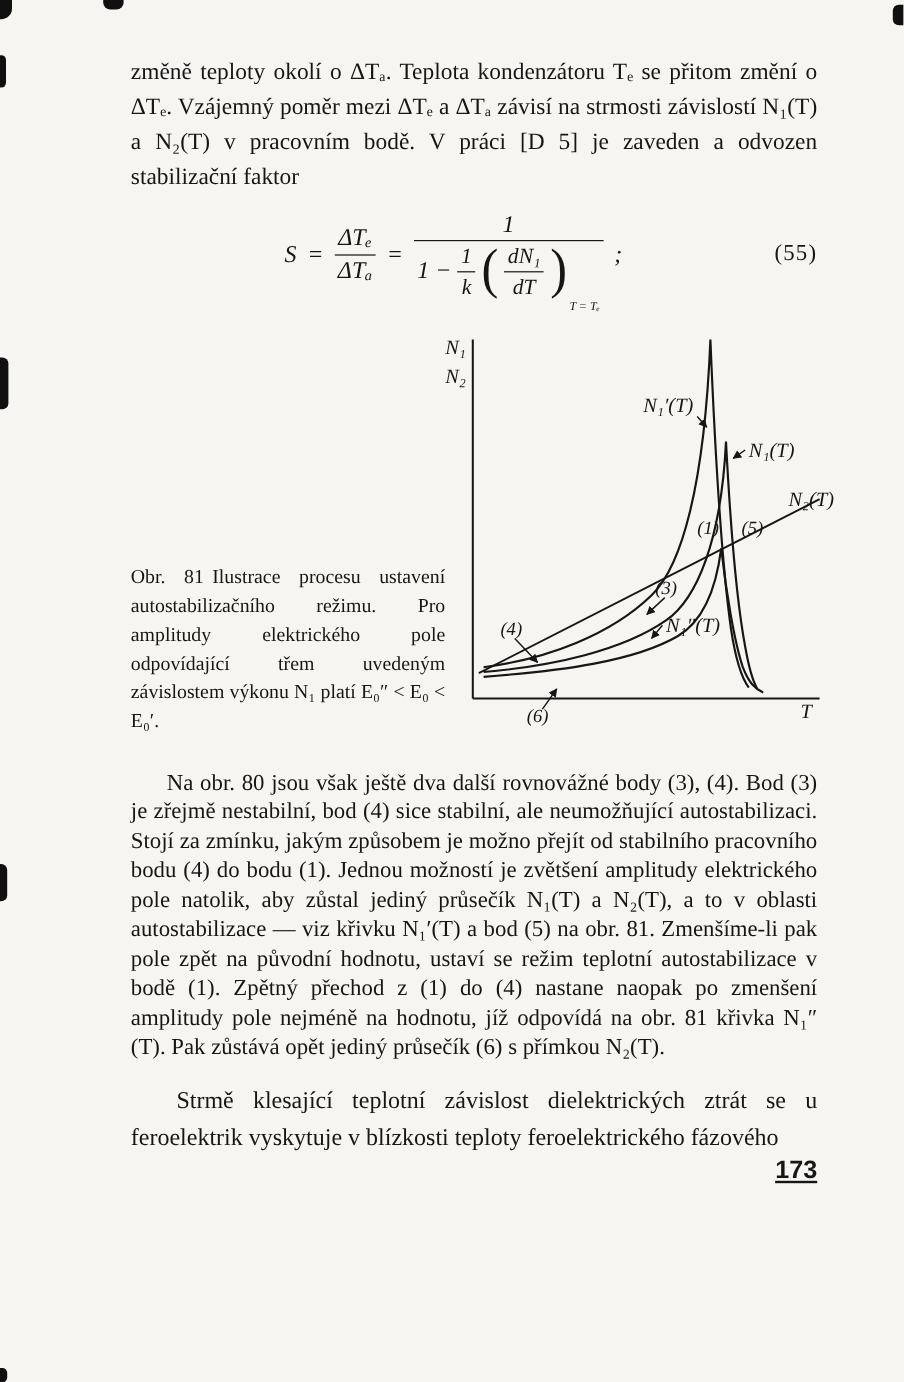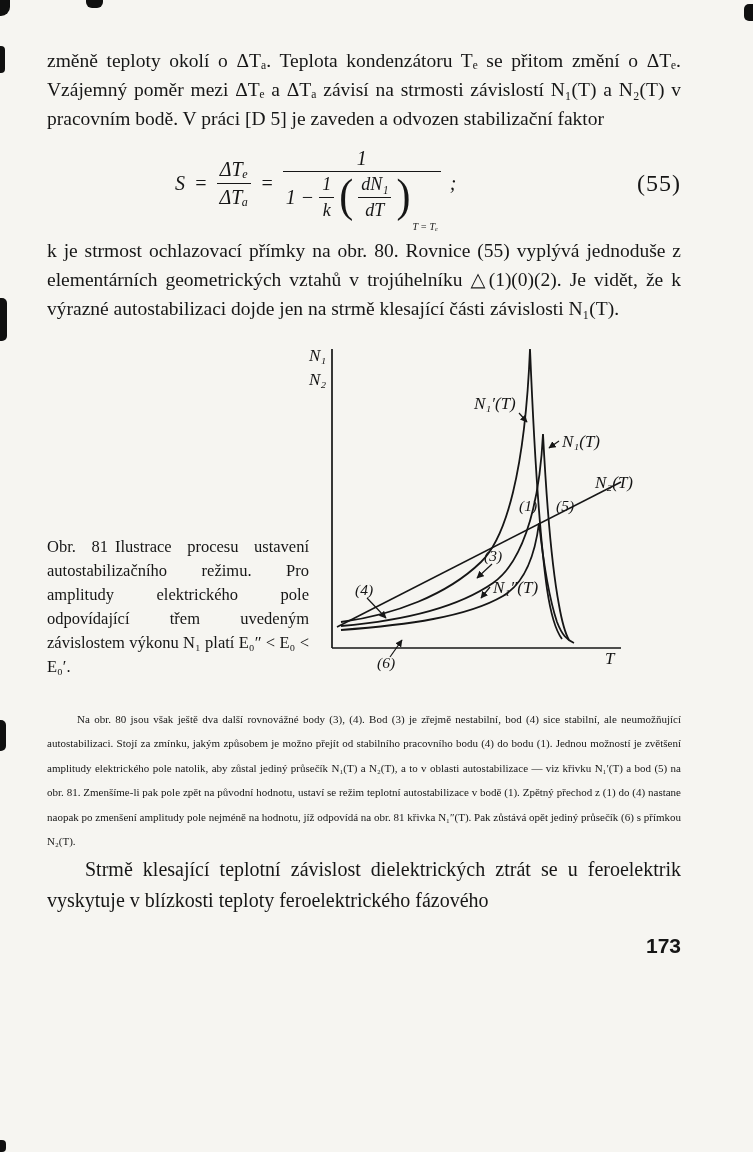--- a/index.html
+++ b/index.html
@@ -8,46 +8,46 @@
     width: 753px; height: 1152px;
     background: #f6f5f1;
     color: #161616;
     font-family: "Liberation Serif", serif;
     position: relative;
     overflow: hidden;
   }
   .page {
     position: relative;
     width: 753px; height: 1152px;
-    padding: 46px 72px 0 47px;
+    padding: 46px 72px 0 109px;
   }
   .para {
     font-size: 19.5px;
     line-height: 29px;
     text-align: justify;
   }
   .para.small {
-    font-size: 11px;
+    font-size: 19px;
     line-height: 24.5px;
     text-indent: 30px;
     margin-top: 14px;
   }
   .para.indent { text-indent: 38px; }
-  .para.last { font-size: 20px; line-height: 31px; }
+  .para.last { margin-top: 16px; font-size: 20px; line-height: 31px; }
 
   
   .equation {
     display: flex;
     align-items: center;
     margin: 14px 0 16px 0;
     padding-left: 128px;
     font-size: 20px;
   }
   .eq-main { display: inline-flex; align-items: center; gap: 9px; font-style: italic; }
-  .eq-number { margin-left: auto; font-style: normal; font-size: 24px; letter-spacing: 1px; }
+  .eq-number { margin-left: auto; font-style: normal; font-size: 19px; letter-spacing: 1px; }
   .frac { display: inline-flex; flex-direction: column; align-items: center; line-height: 1.12; }
   .frac .bar { align-self: stretch; height: 0; border-top: 1.7px solid #161616; margin: 2px 0; }
   .frac .fnum, .frac .fden { padding: 0 3px; text-align: center; }
   .denrow { display: inline-flex; align-items: center; gap: 5px; padding: 2px 2px 0 2px; }
   .frac.small { font-size: 18px; }
   .bigparen {
     font-size: 42px; line-height: 0.9; font-style: normal; font-weight: 400;
     display: inline-block; transform: scaleY(1.1);
   }
   .cond { font-size: 10px; align-self: flex-end; margin: 0 0 -12px -3px; white-space: nowrap; }
@@ -60,22 +60,22 @@
   }
   .caption-label { margin-right: 7px; }
   .figure-plot { position: absolute; left: 252px; top: 0; }
   .fig-label { font-family: "Liberation Serif", serif; font-style: italic; font-size: 17px; fill: #161616; }
   .fig-point { font-family: "Liberation Serif", serif; font-style: italic; font-size: 15.5px; fill: #161616; }
 
   .page-number {
     text-align: right;
     font-weight: bold;
     font-size: 21px;
-    margin-top: 18px;
     font-family: "Liberation Sans", sans-serif;
+    text-decoration: underline;
   }
 
   
   .artifact { position: absolute; background: #101010; }
   .a1 { left: 0; top: 0; width: 10px; height: 16px; border-radius: 0 0 9px 0; }
   .a2 { left: 86px; top: 0; width: 17px; height: 8px; border-radius: 0 0 6px 6px; }
   .a3 { left: 744px; top: 4px; width: 9px; height: 17px; border-radius: 5px 0 0 5px; }
   .a4 { left: 0; top: 46px; width: 5px; height: 27px; border-radius: 0 4px 4px 0; }
   .a5 { left: 0; top: 298px; width: 7px; height: 43px; border-radius: 0 5px 5px 0; }
   .a6 { left: 0; top: 720px; width: 6px; height: 31px; border-radius: 0 5px 5px 0; }
@@ -124,21 +124,20 @@
           </span>
           <span class="bigparen">)</span>
           <span class="cond">T = Tₑ</span>
         </span>
       </span>
       <span>;</span>
     </span>
     <span class="eq-number">(55)</span>
   </div>
 
-  <p class="para">k je strmost ochlazovací přímky na obr. 80. Rovnice (55) vyplývá jednoduše z elementárních geometrických vztahů v trojúhelníku △(1)(0)(2). Je vidět, že k výrazné autostabilizaci dojde jen na strmě klesající části závislosti N₁(T).</p>
 
   <div class="figure-row">
 
     <p class="figure-caption">
       <span class="caption-label">Obr. 81</span><span>Ilustrace procesu ustavení autostabilizačního režimu. Pro amplitudy elektrického pole odpovídající třem uvedeným závislostem výkonu N₁ platí E₀″ &lt; E₀ &lt; E₀′.</span>
     </p>
 
     <svg class="figure-plot" width="360" height="355" viewBox="0 0 360 355" xmlns="http://www.w3.org/2000/svg">
       <defs>
         <marker id="ah" markerWidth="7" markerHeight="7" refX="5.5" refY="3" orient="auto">

